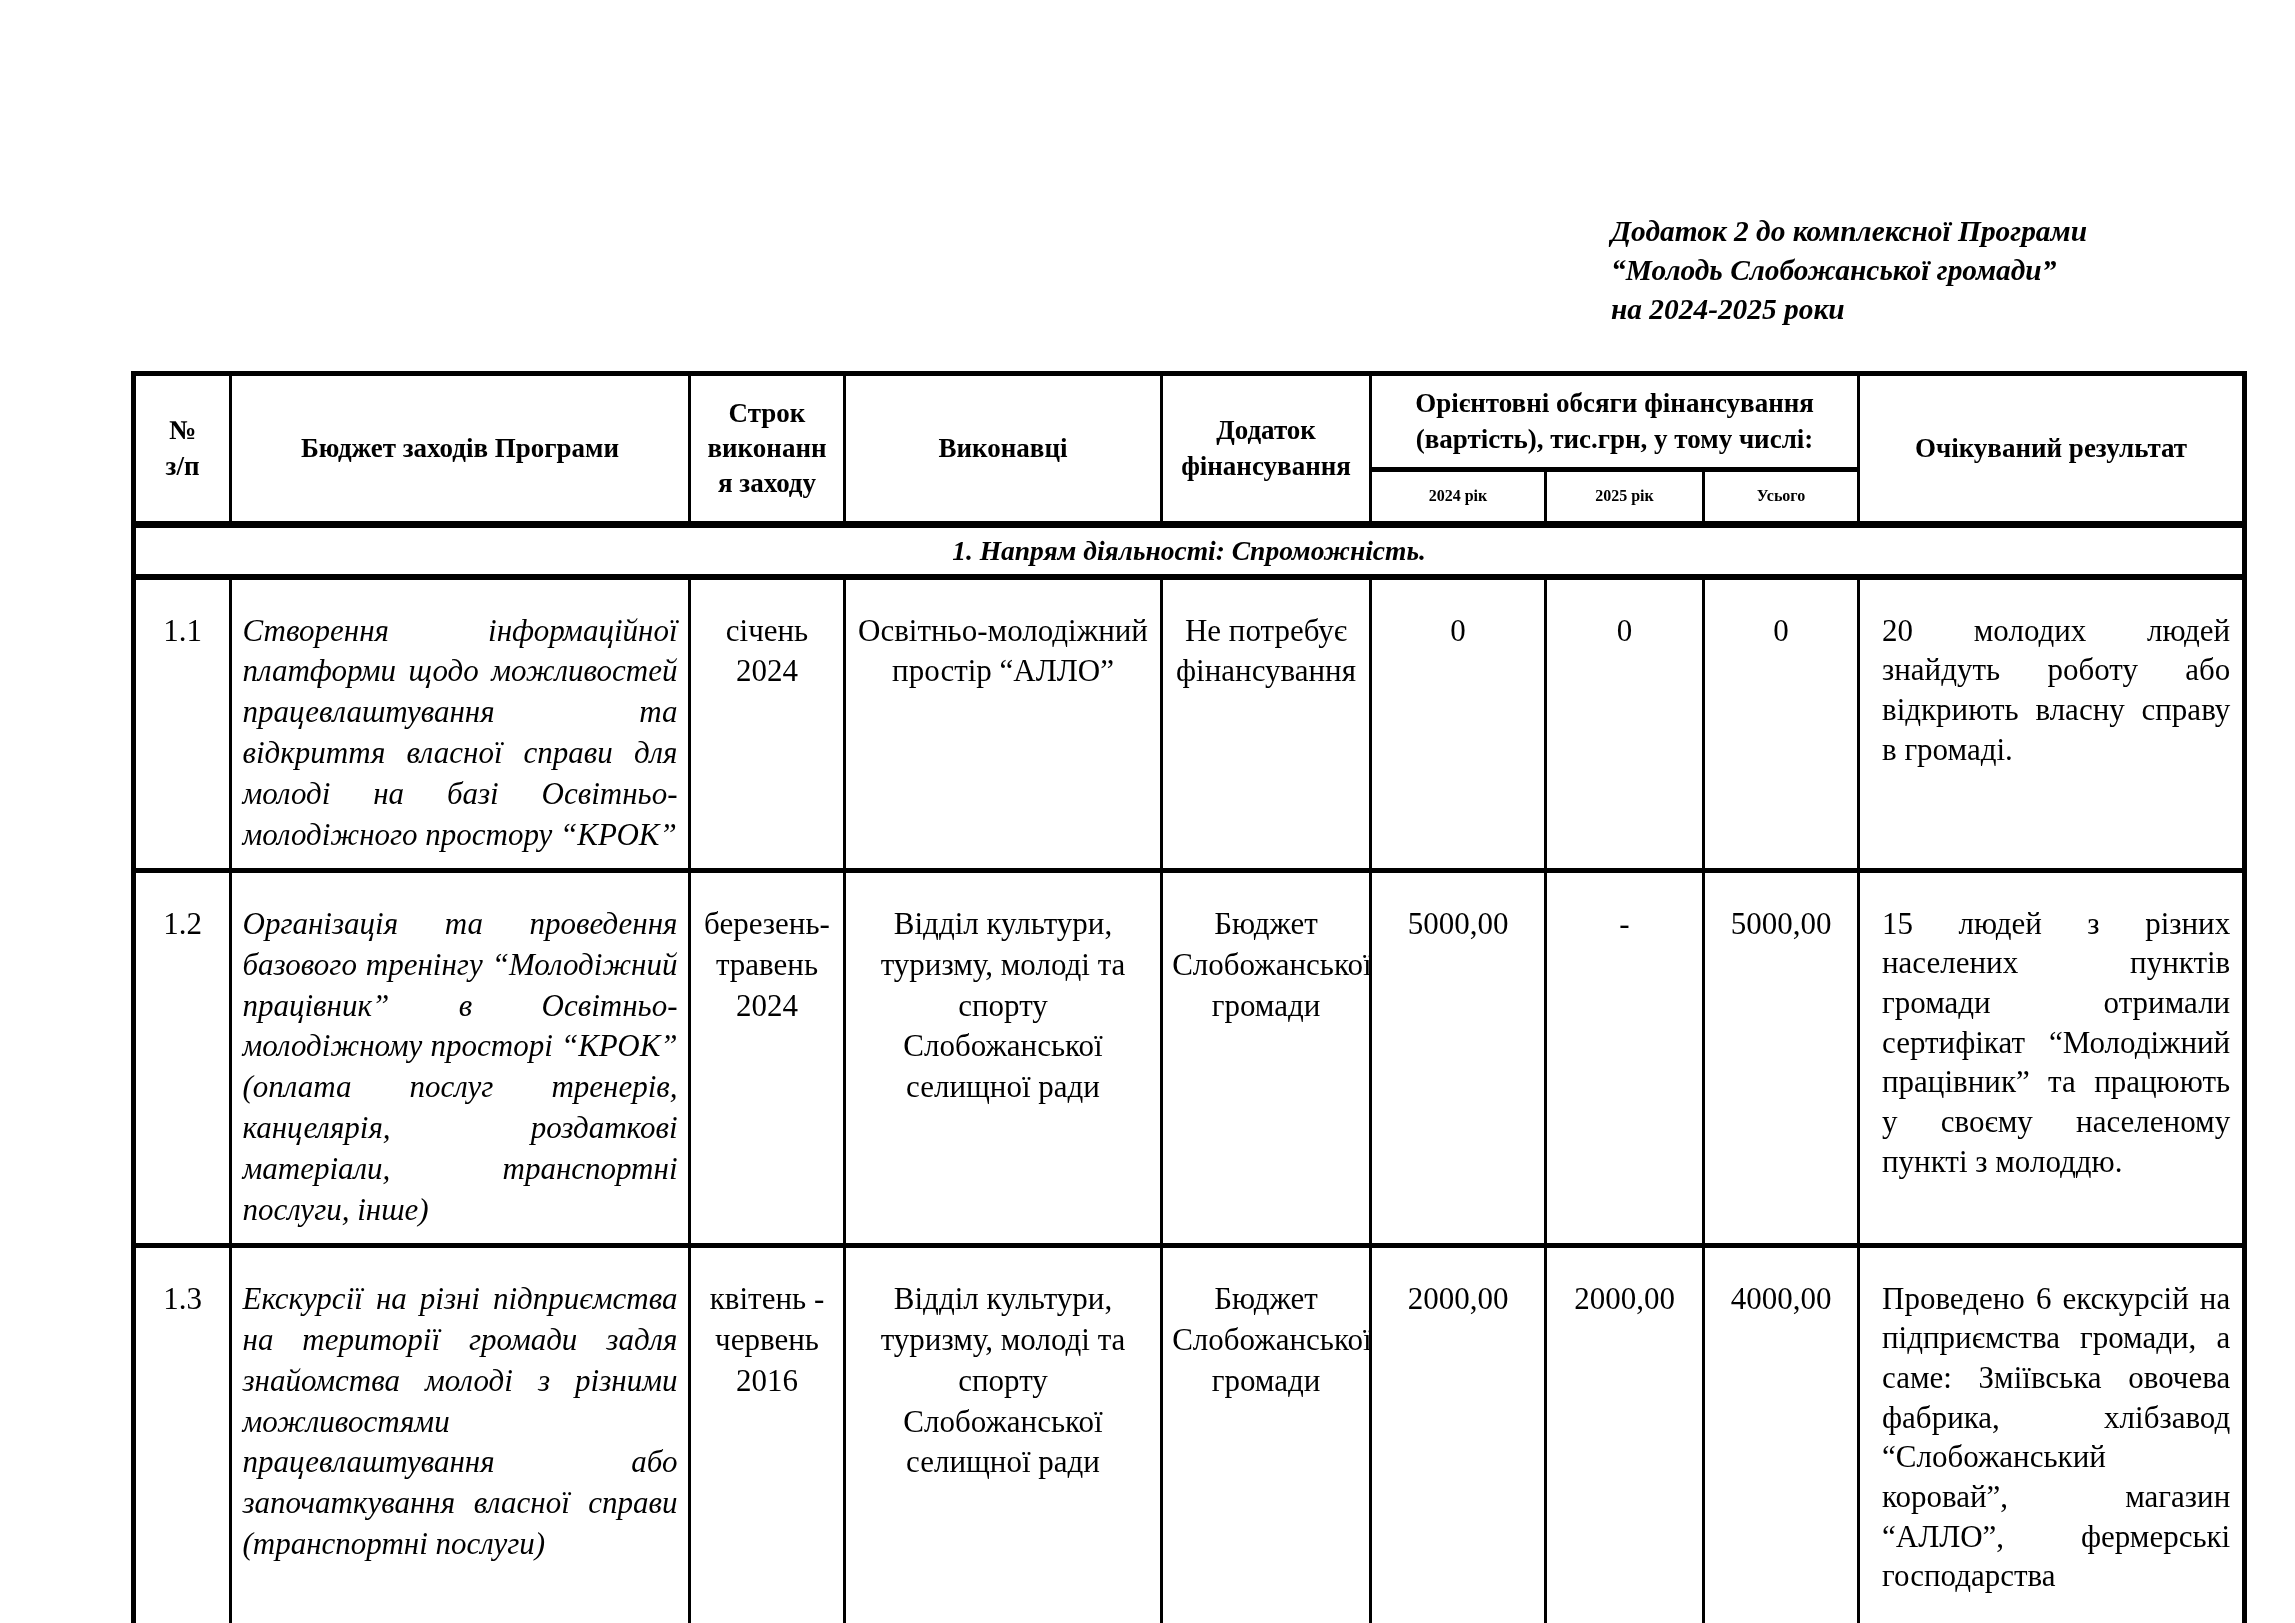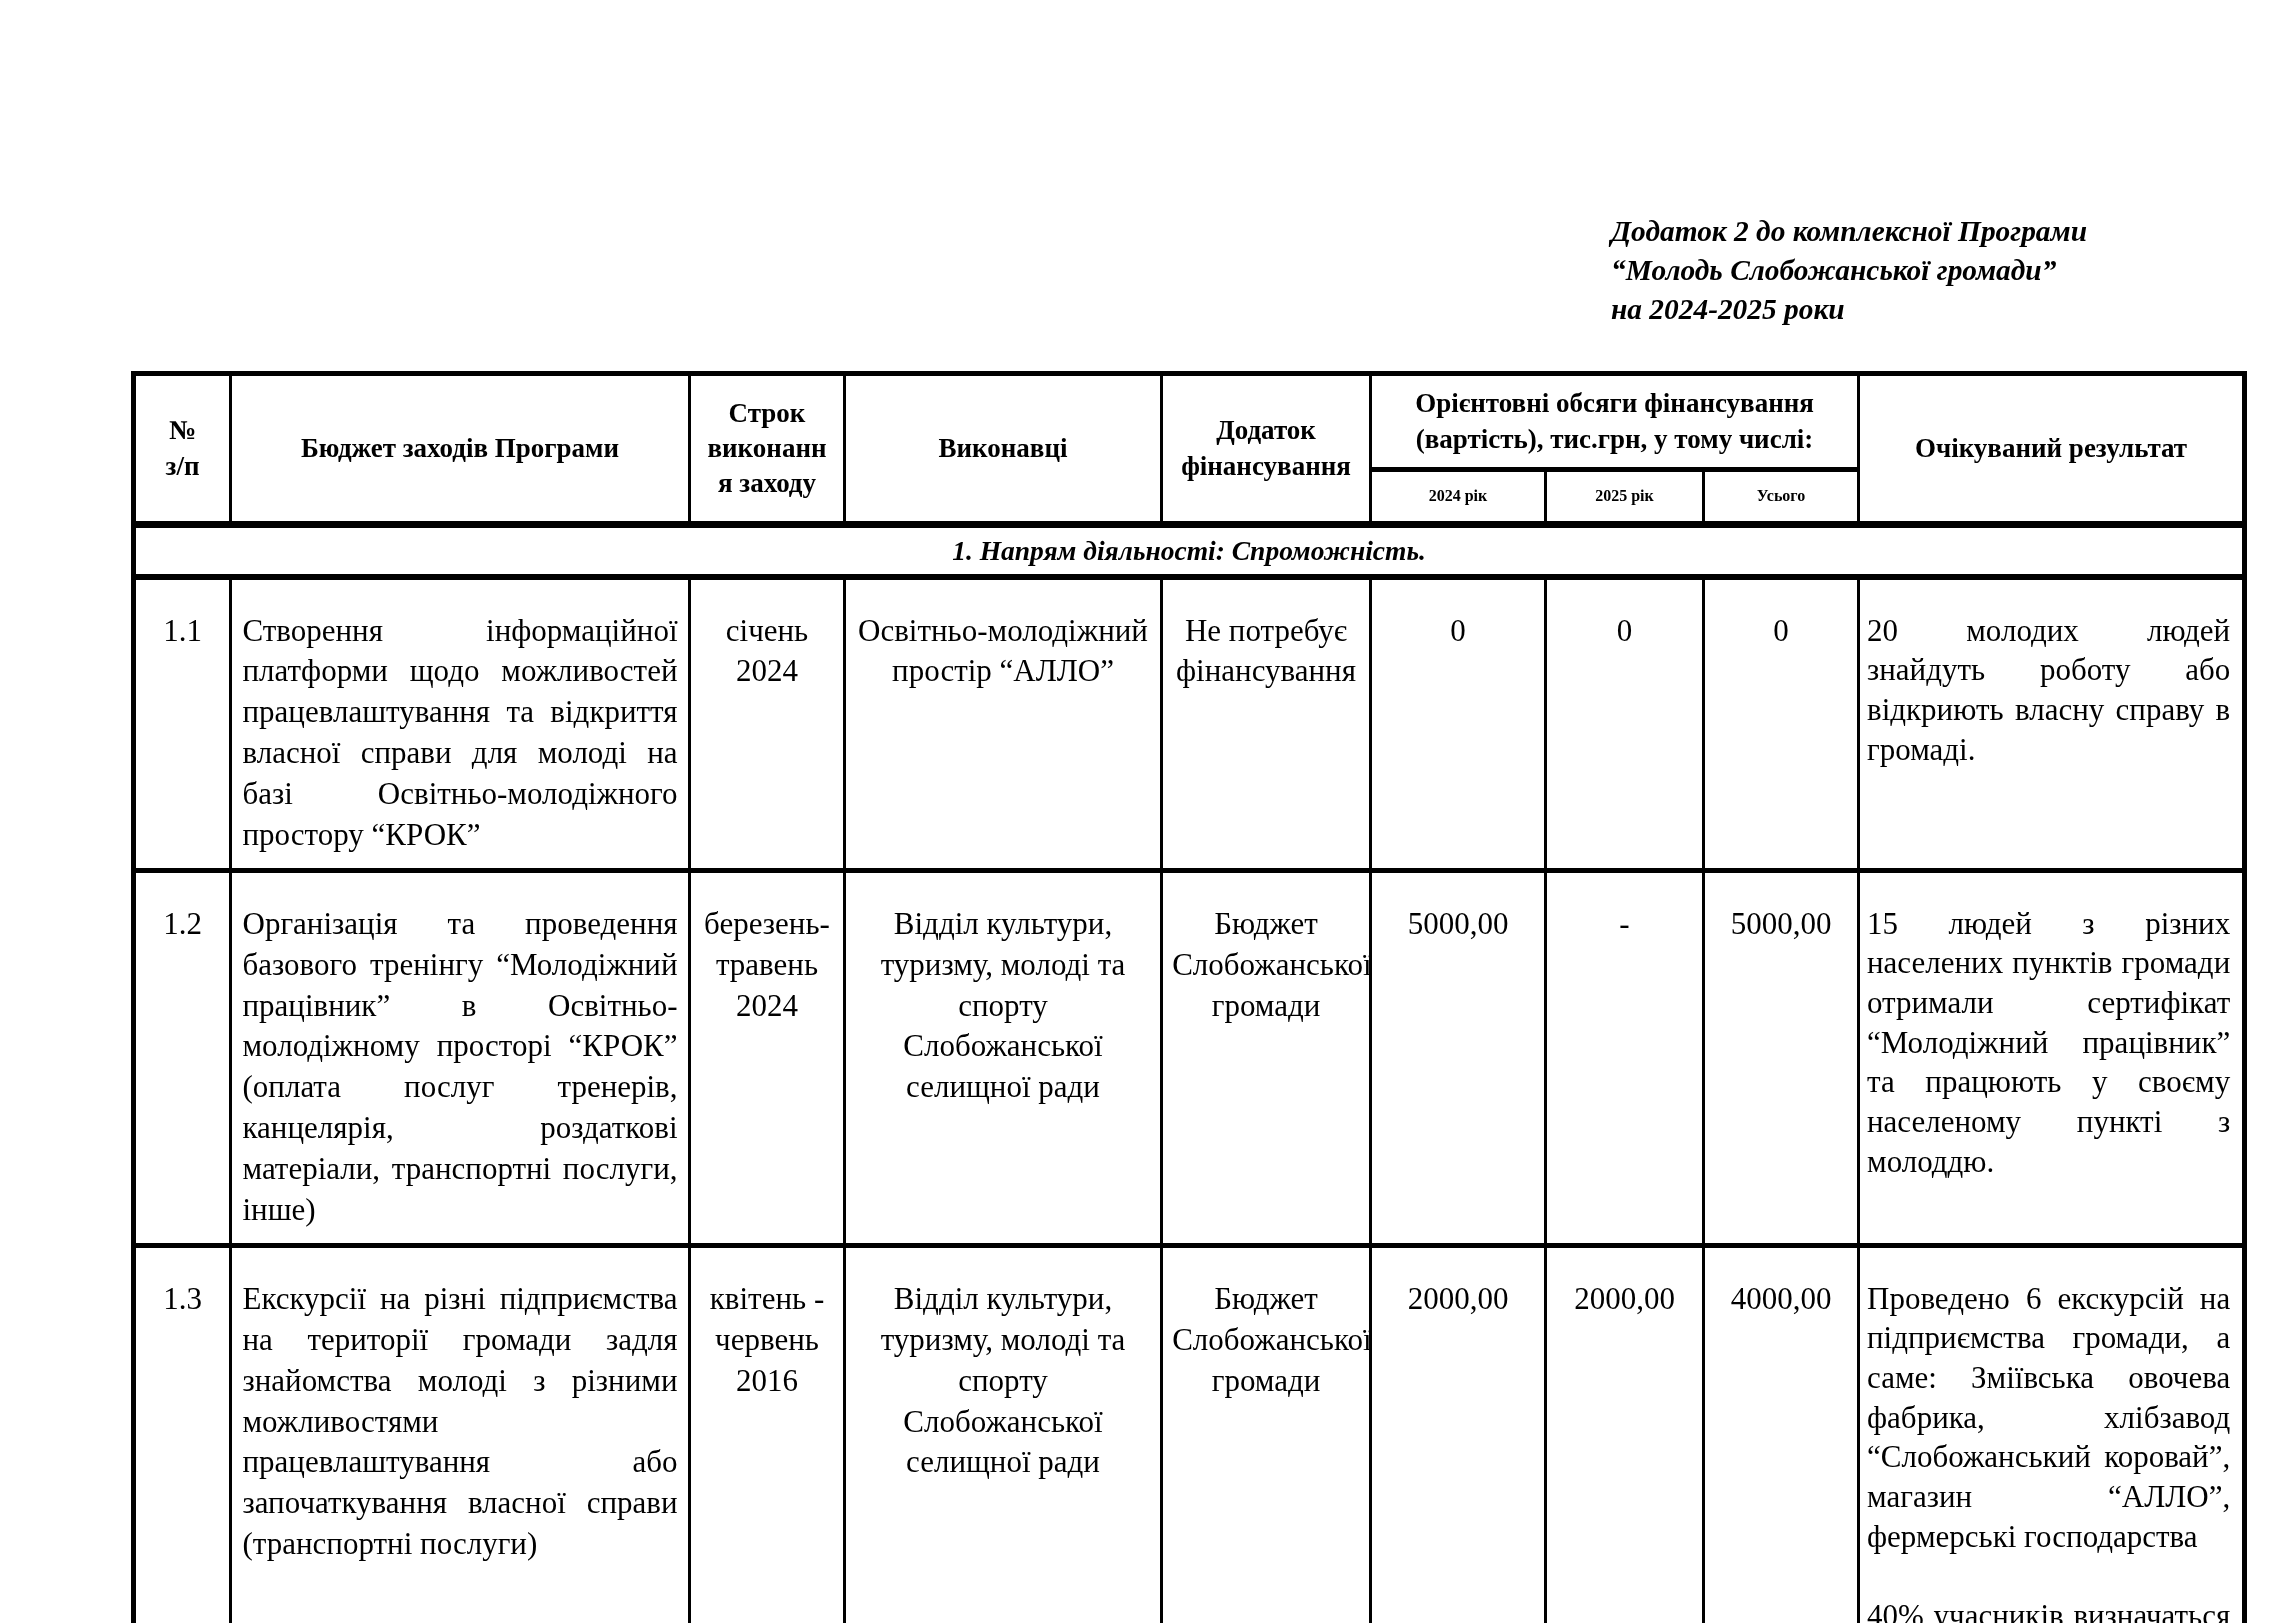--- a/index.html
+++ b/index.html
@@ -45,24 +45,24 @@
     padding:3.9px 0;
     font-style:italic;
   }
 
   tr.data td{
     vertical-align:top;
     font-size:31px; line-height:1.32;
     padding:31px 9.2px 11.8px 9.2px;
     border-top-width:5.2px;
   }
-  tr.data td.just{ text-align:justify; padding-left:10.5px; padding-right:10.5px; }
+  tr.data td.just{ text-align:justify; padding-left:10.5px; padding-right:10.5px;font-style:italic; }
   tr.data td.mid { text-align:center; white-space:pre-line; }
   tr.data td.num { text-align:center; }
-  tr.data td.res { text-align:justify; white-space:pre-line; line-height:1.28; padding-left:7px; padding-right:11.8px; }
+  tr.data td.res { text-align:justify; white-space:pre-line; line-height:1.28; padding-left:22px; padding-right:11.8px; }
   tr.r1 td{ height:279px; }
   tr.r2 td{ height:273px; }
   tr.r3 td{ height:381px; }
 </style>
 </head>
 <body>
 
 <div class="note">Додаток 2 до комплексної Програми
 “Молодь Слобожанської громади”
 на 2024-2025 роки</div>

